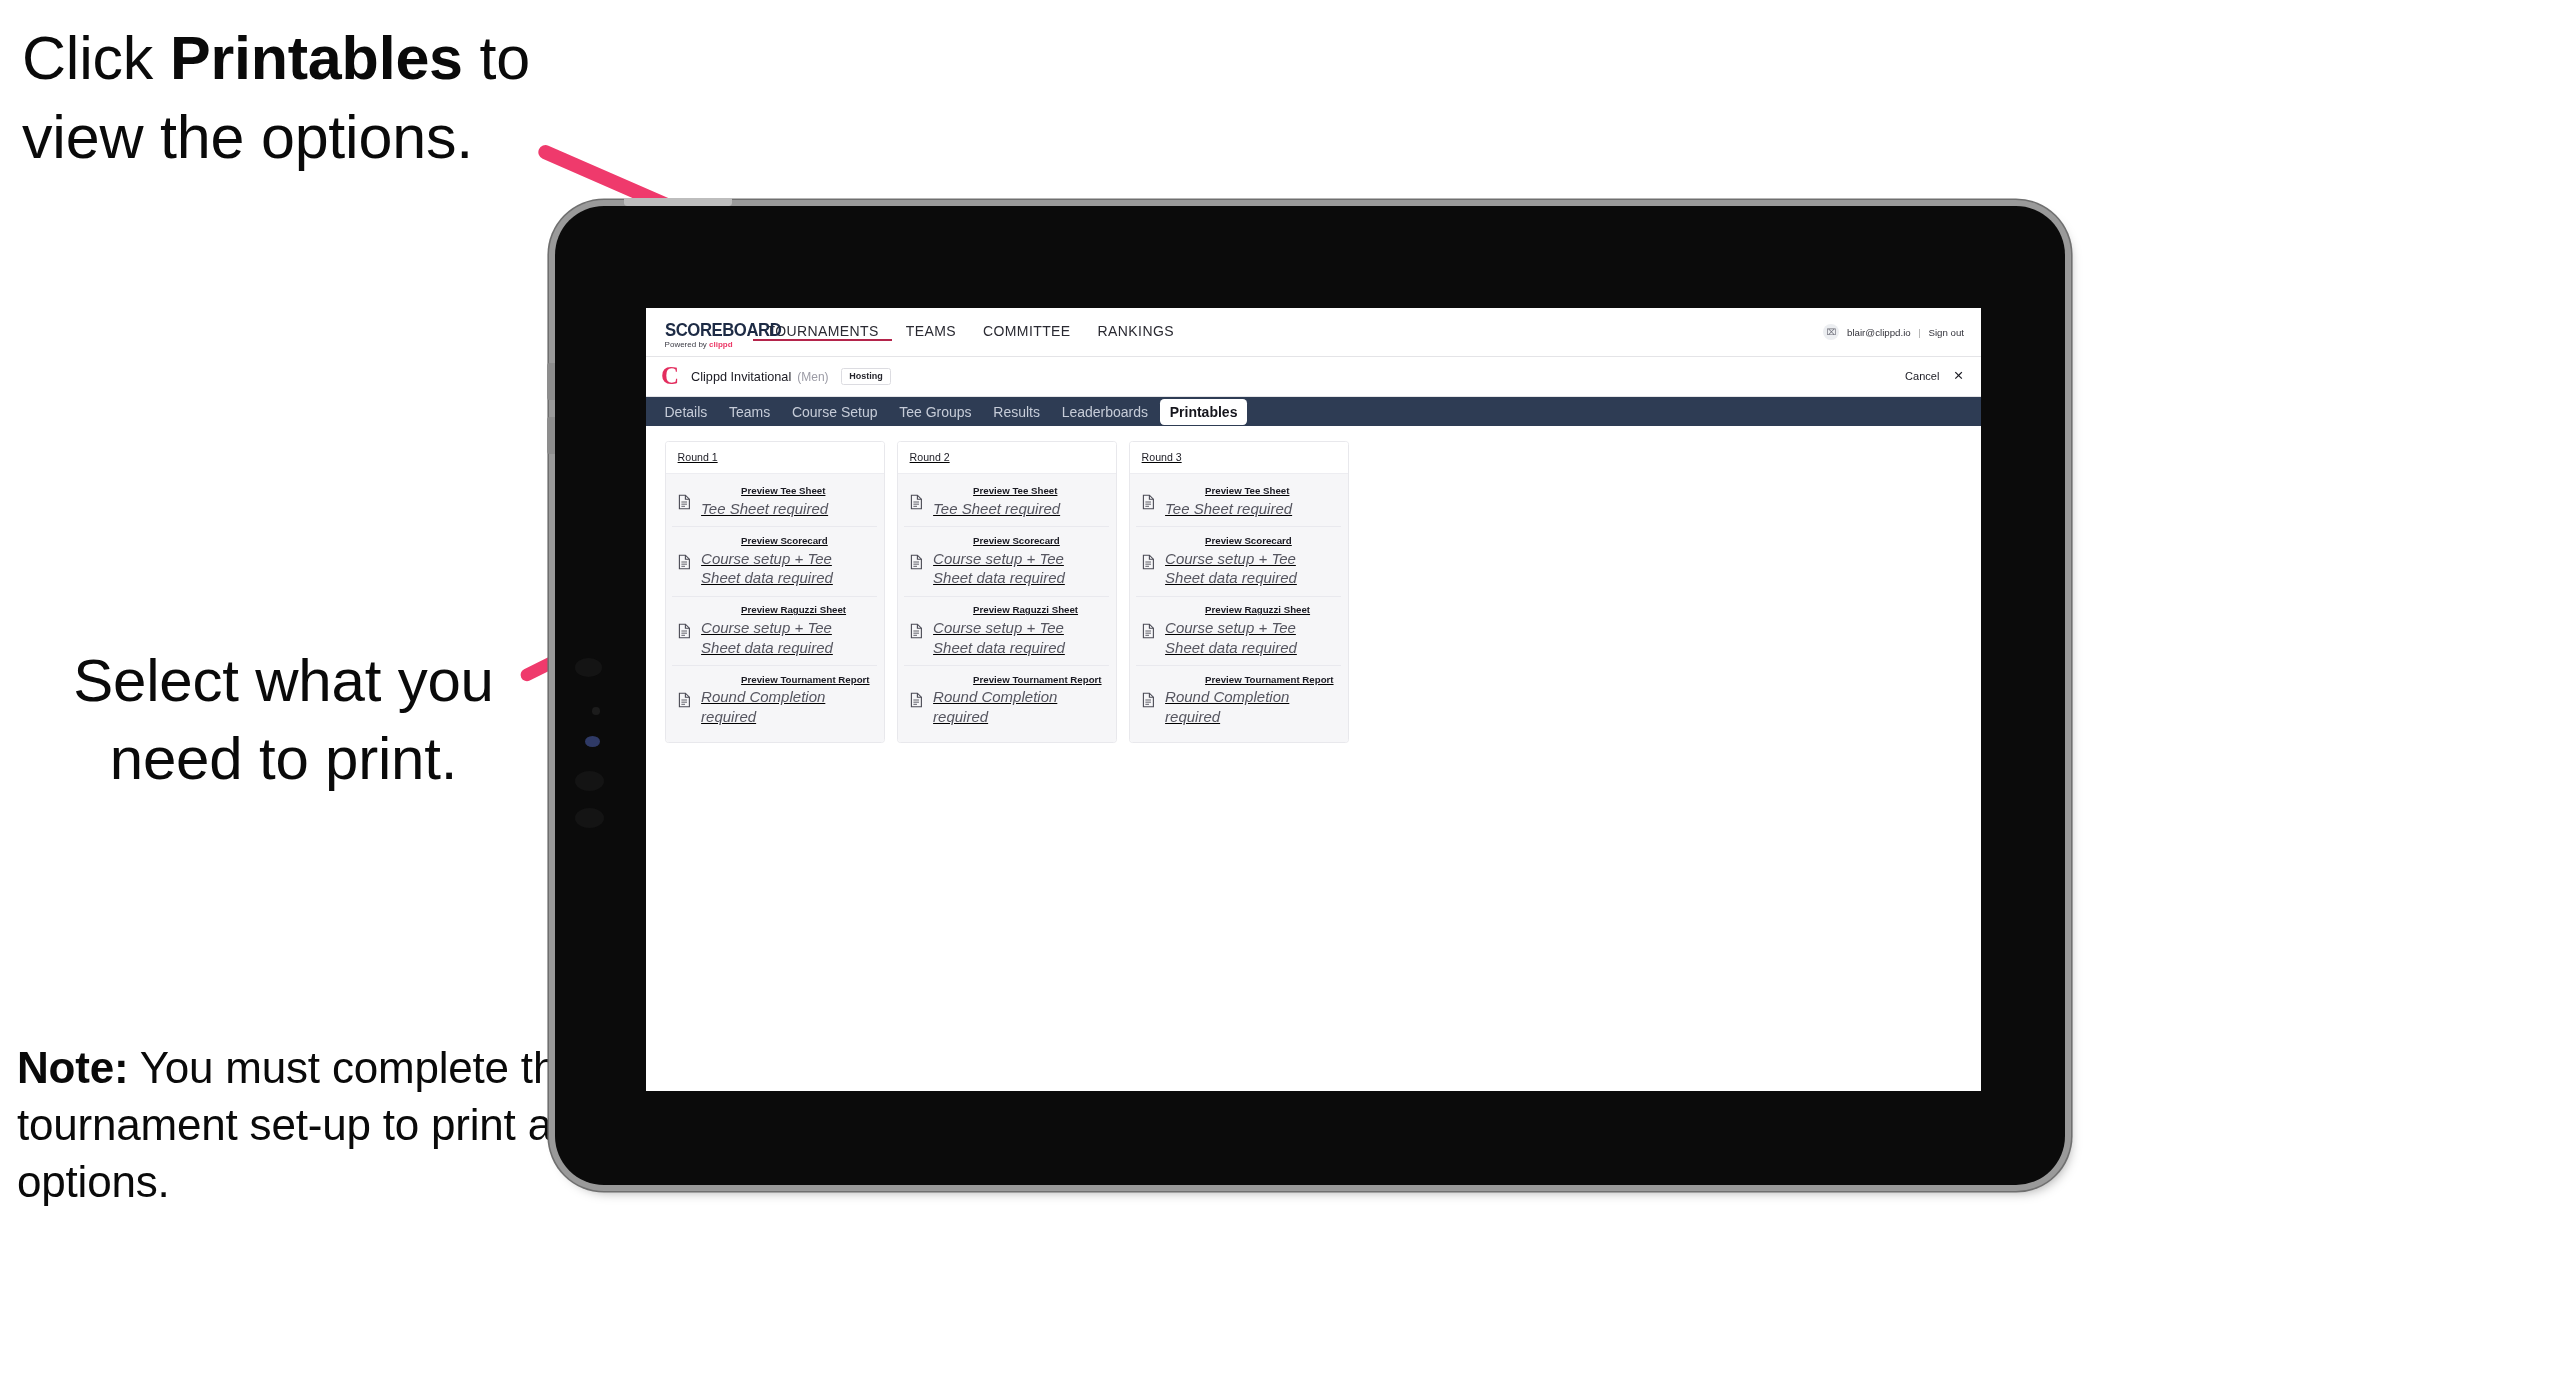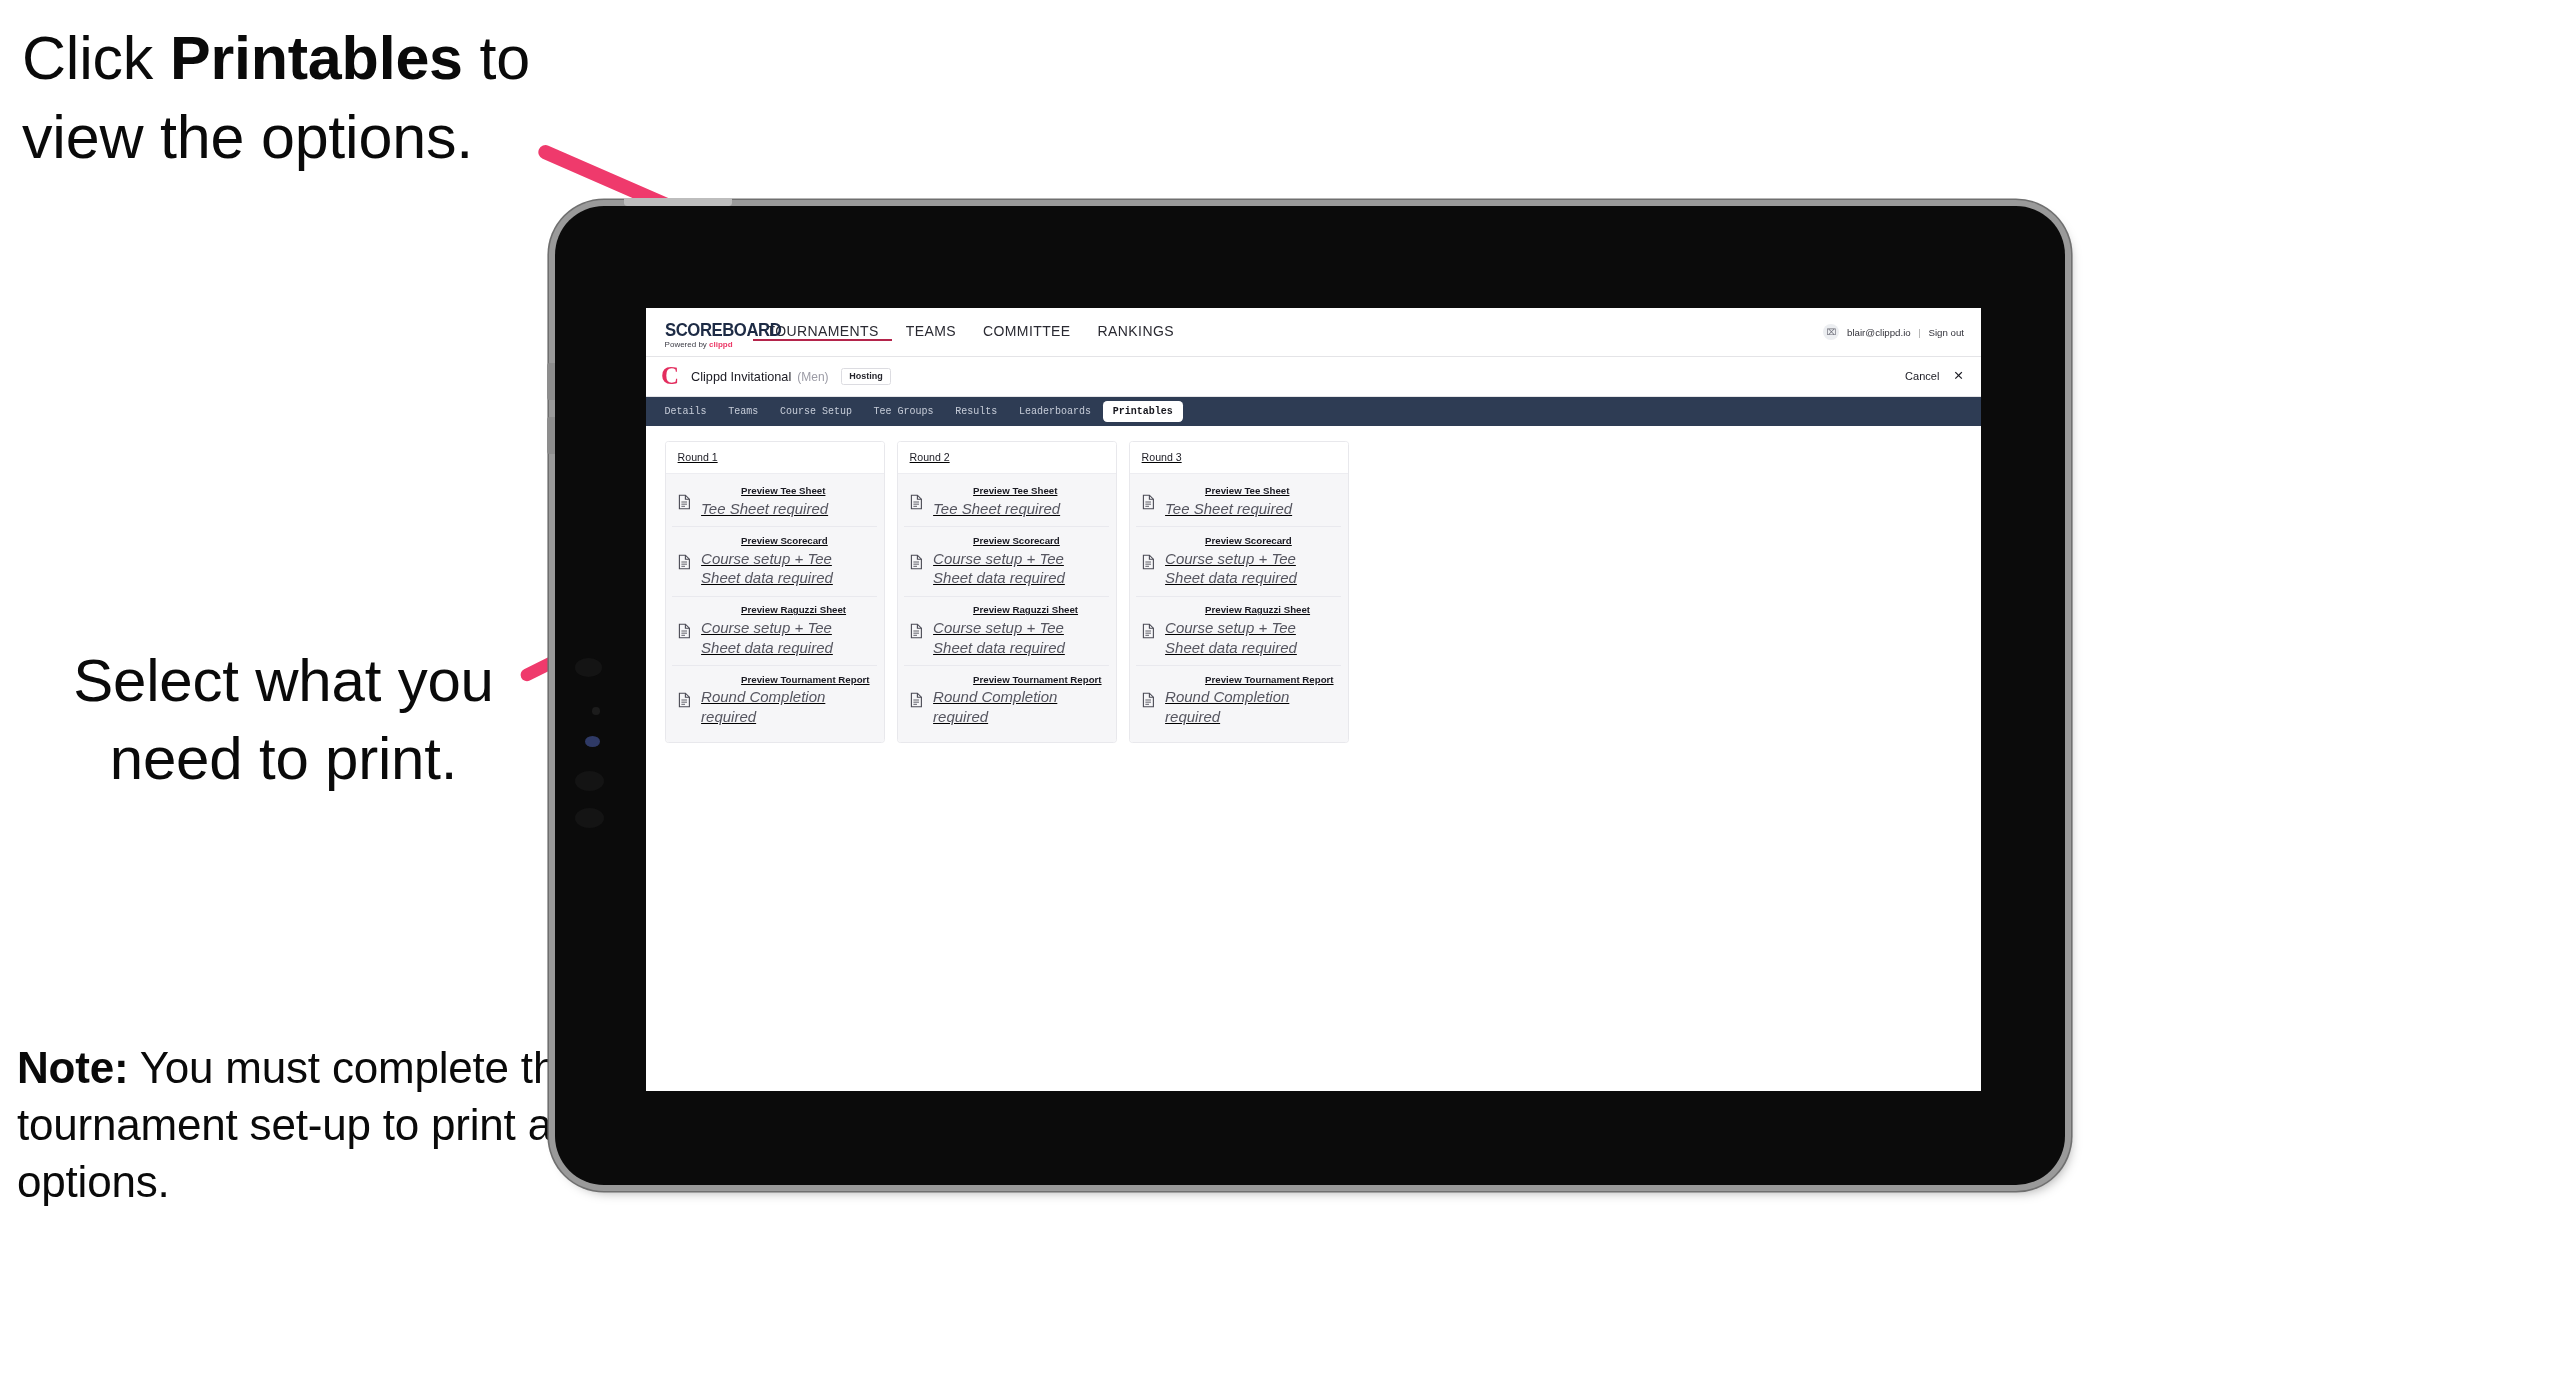--- a/index.html
+++ b/index.html
@@ -234,27 +234,26 @@
   
   #tabbar {
     height: 29px;
     background: #2e3c54;
     display: flex;
     align-items: center;
     padding: 0 8.5px;
     gap: 1.7px;
   }
   .tab {
-    font-size: 10px;
+    font-size: 14px;
     color: #c6ccd8;
     padding: 5px 10px;
     border-radius: 4.2px;
     cursor: pointer;
     white-space: nowrap;
-    font-family: Liberation Mono, monospace;
   }
   .tab.active {
     background: #ffffff;
     color: #15151c;
     font-weight: 700;
   }
 
   
   #content {
     background: #ffffff;

